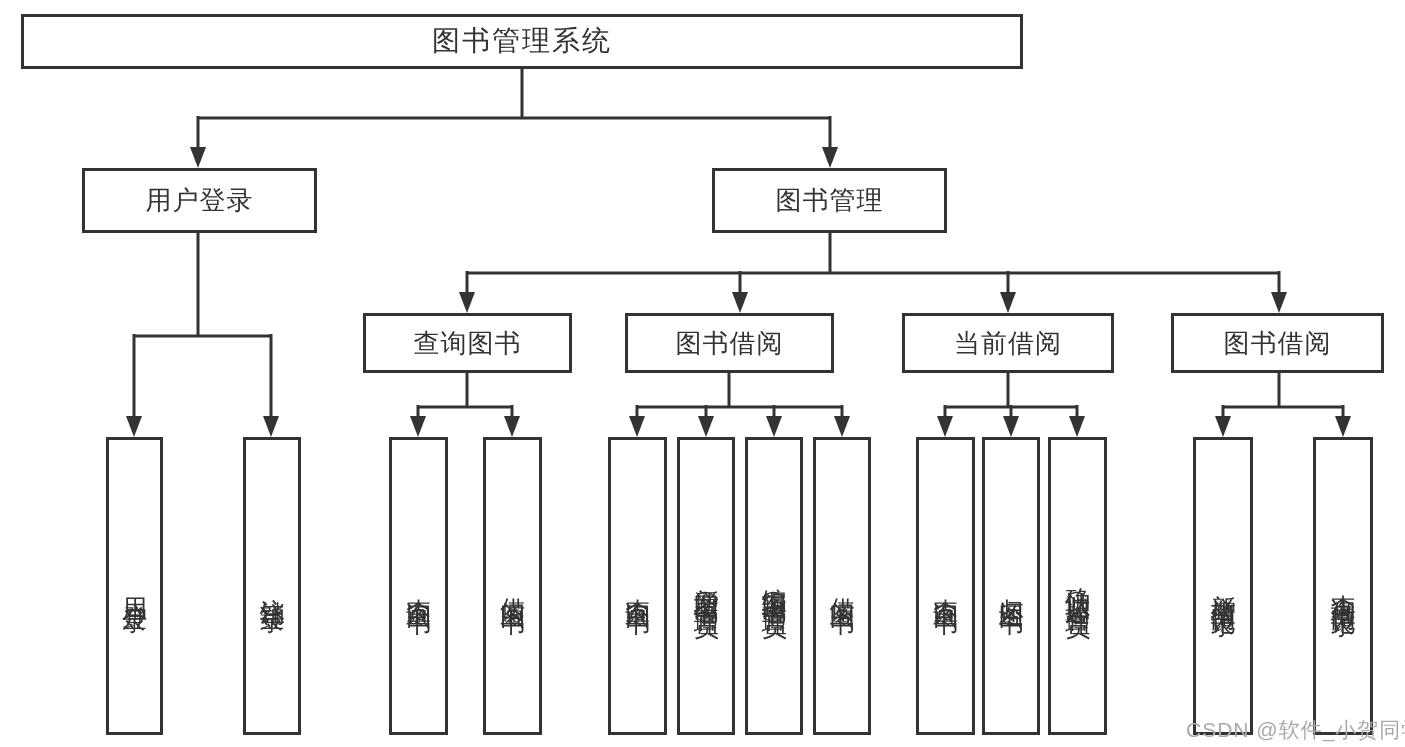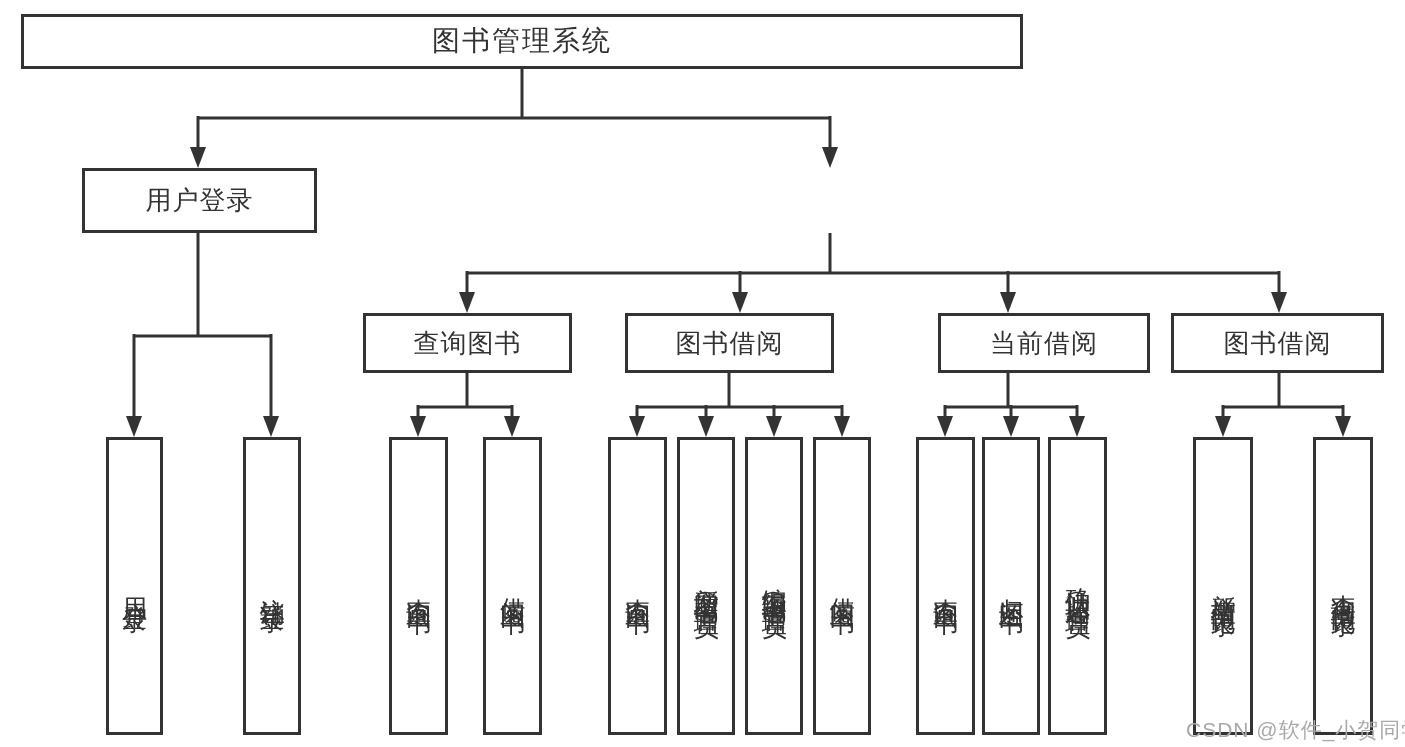--- a/index.html
+++ b/index.html
@@ -53,21 +53,21 @@
     color: var(--watermark);
     white-space: nowrap;
     letter-spacing: 1px;
   }
   
   .n-root   { left: 21px;  top: 14px;  width: 1002px; height: 55px; }
   .n-login  { left: 82px;  top: 168px; width: 235px;  height: 65px; }
   .n-mgmt   { left: 712px; top: 168px; width: 235px;  height: 65px; }
   .n-newbook{ left: 363px; top: 313px; width: 209px;  height: 60px; }
   .n-borrow { left: 625px; top: 313px; width: 209px;  height: 60px; }
-  .n-current{ left: 902px; top: 313px; width: 212px;  height: 60px; margin-left: 36px; }
+  .n-current{ left: 902px; top: 313px; width: 212px;  height: 60px; }
   .n-records{ left: 1171px;top: 313px; width: 213px;  height: 60px; }
   .leaf { top: 437px; height: 298px; }
   .l1  { left: 106px;  width: 57px; }
   .l2  { left: 243px;  width: 58px; }
   .l3  { left: 389px;  width: 59px; }
   .l4  { left: 483px;  width: 59px; }
   .l5  { left: 608px;  width: 59px; }
   .l6  { left: 677px;  width: 58px; }
   .l7  { left: 745px;  width: 58px; }
   .l8  { left: 813px;  width: 58px; }
@@ -140,20 +140,21 @@
     <line x1="1223" y1="407" x2="1343" y2="407"></line>
     <line x1="1223" y1="405" x2="1223" y2="418"></line>
     <path d="M1223,437 l-8,-21 l16,0 z"></path>
     <line x1="1343" y1="405" x2="1343" y2="418"></line>
     <path d="M1343,437 l-8,-21 l16,0 z"></path>
   </svg>
 
   <div class="box root n-root">图书管理系统</div>
 
   <div class="box h n-login">用户登录</div>
+  <div class="box h n-mgmt">图书管理</div>
 
   <div class="box h n-newbook">查询图书</div>
   <div class="box h n-borrow">图书借阅</div>
   <div class="box h n-current">当前借阅</div>
   <div class="box h n-records">图书借阅</div>
 
   <div class="box v leaf l1">用户登录</div>
   <div class="box v leaf l2">注销登录</div>
 
   <div class="box v leaf l3">查询图书</div>

